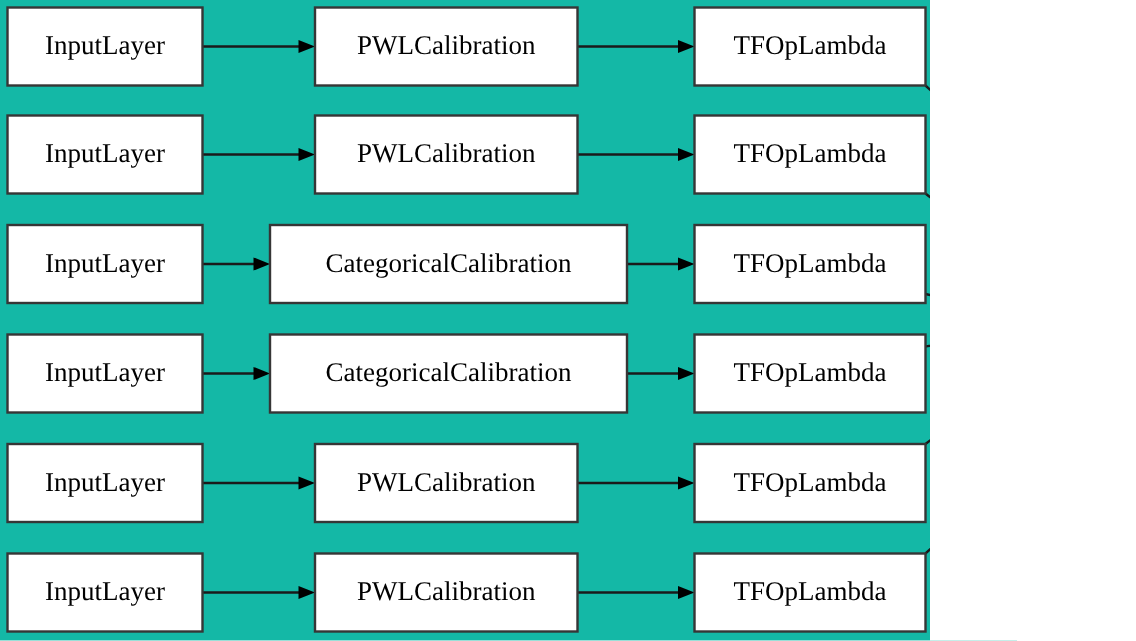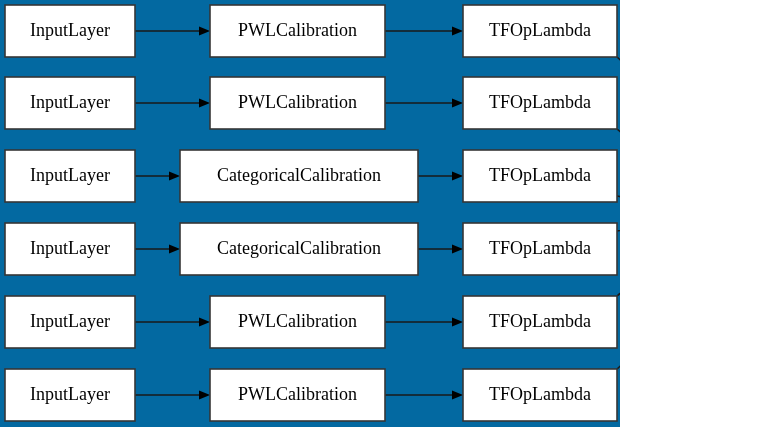--- a/index.html
+++ b/index.html
@@ -4,21 +4,21 @@
 <style>
   html, body {
     margin: 0;
     padding: 0;
     background: #ffffff;
   }
   #canvas {
     position: relative;
     width: 620px;
     height: 427px;
-    background: #0369a1;
+    background: #14b8a6;
     overflow: hidden;
     font-family: "Liberation Serif", "DejaVu Serif", serif;
   }
   #graph-svg {
     position: absolute;
     left: 0;
     top: 0;
     width: 757px;
     height: 427px;
   }

